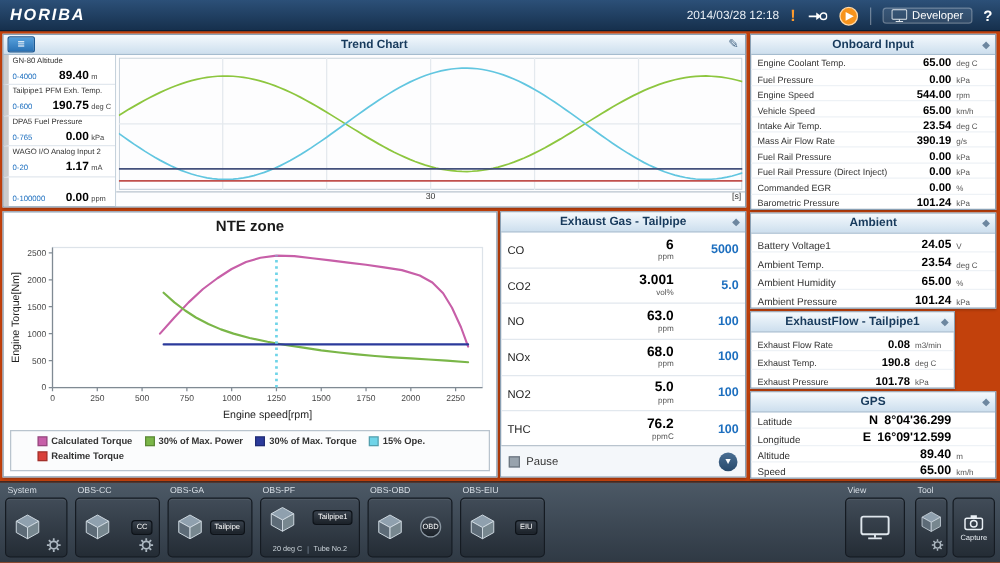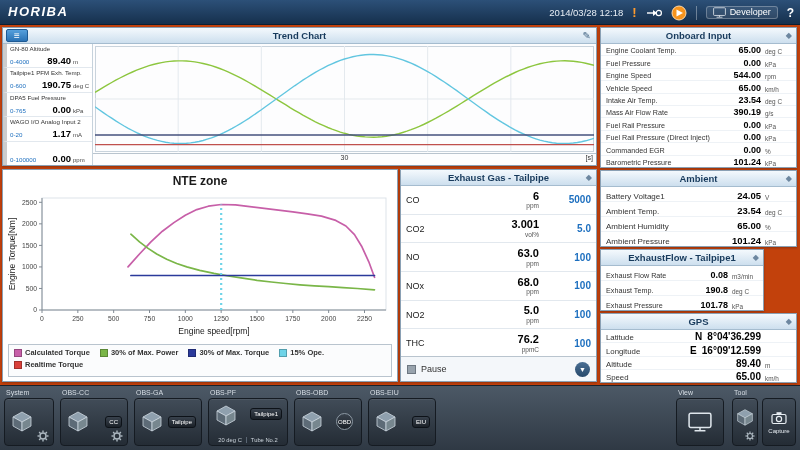--- a/index.html
+++ b/index.html
@@ -39,21 +39,21 @@
   .trend-plot{flex:1;position:relative;background:#fdfdfe}
   #trend-svg{position:absolute;left:2px;top:2px;width:calc(100% - 4px);height:106px}
   .trend-xaxis{position:absolute;left:0;right:0;bottom:1px;height:11px;border-top:1px solid #b9c4ce;font-size:7px;color:#333}
   .x30{position:absolute;left:50%;transform:translateX(-50%)}
   .xunit{position:absolute;right:3px}
 
   
   .nte{left:2px;top:169px;width:396px;height:213px}
   .nte-title{position:absolute;top:4px;left:0;right:0;text-align:center;font-size:12px;font-weight:bold;color:#1a1a1a}
   #nte-svg{position:absolute;left:3px;top:20px;width:388px;height:150px}
-  .nte-legend{position:absolute;left:5px;right:5px;top:174px;bottom:4px;border:1px solid #b9c4ce;background:#fbfcfd;padding:3px 5px;display:flex;flex-wrap:wrap;column-gap:10px;row-gap:3px;align-content:flex-start}
+  .nte-legend{position:absolute;left:5px;right:5px;top:174px;bottom:4px;border:1px solid #b9c4ce;background:#fbfcfd;padding:3px 21px;display:flex;flex-wrap:wrap;column-gap:10px;row-gap:3px;align-content:flex-start}
   .leg-item{display:flex;align-items:center;gap:3px;font-size:7.5px;font-weight:bold;color:#333;white-space:nowrap}
   .swatch{width:8px;height:8px;display:inline-block;border:1px solid rgba(0,0,0,.25);background:#999}
 
   
   .gas{left:400px;top:169px;width:197px;height:213px}
   .gas-rows{position:absolute;top:16px;left:0;right:0;bottom:23px;display:flex;flex-direction:column}
   .gas-row{flex:1;display:flex;align-items:center;padding:0 5px;border-bottom:1px solid #e2e8ee}
   .gas-name{width:34px;font-size:9px;color:#222}
   .gas-valblock{flex:1;display:flex;flex-direction:column;align-items:flex-end;padding-right:12px;line-height:1.15}
   .gas-val{font-size:11px;font-weight:bold;color:#000}

